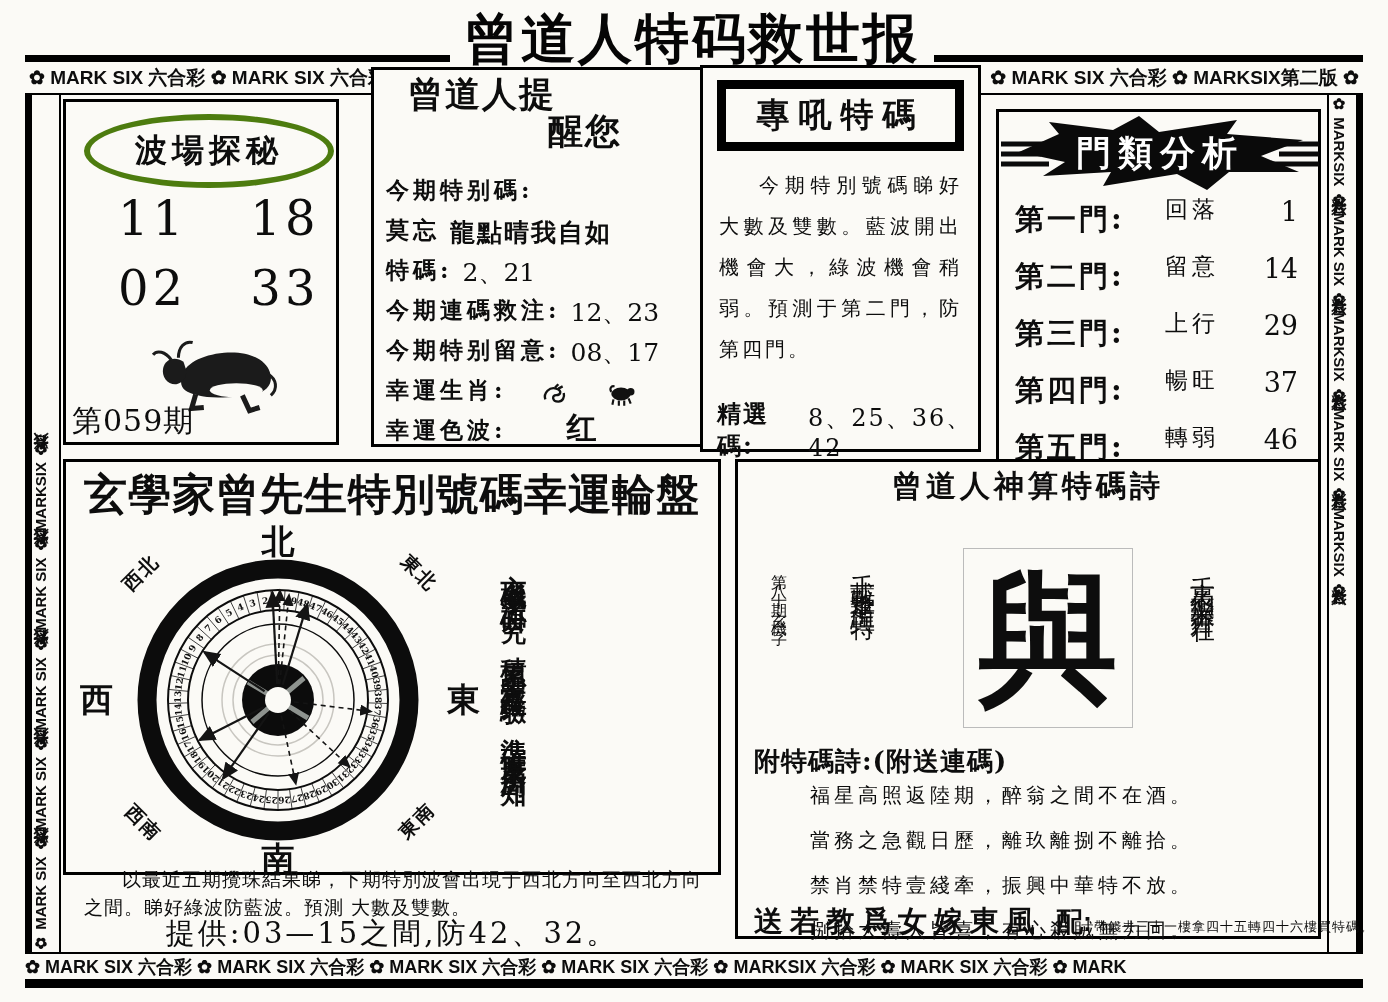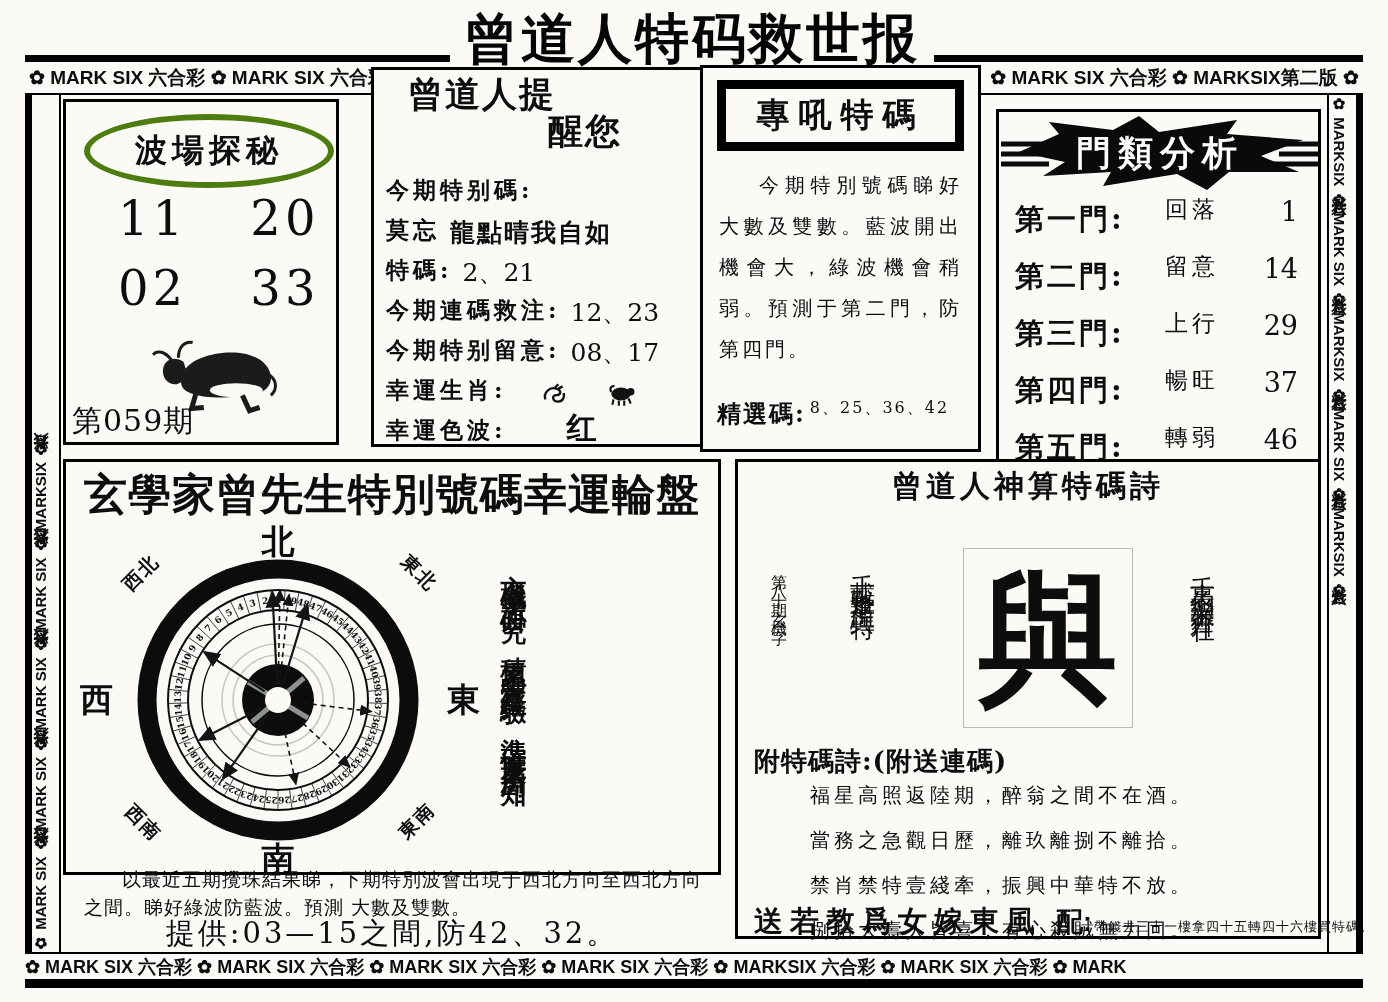--- a/index.html
+++ b/index.html
@@ -59,23 +59,23 @@
   
   .b3{left:637px;top:-34px;width:281px;height:387px;}
   .b3-head{margin:12px 14px 0 14px;border:9px solid #000;text-align:center;
     font-size:33px;font-weight:900;letter-spacing:9px;padding:4px 0;
     font-family:"Liberation Sans",sans-serif;}
   .b3-body{margin:14px 16px 0 16px;font-size:20px;line-height:2.05;letter-spacing:3px;
     text-indent:2em;text-align:justify;}
   .b3-tail{position:absolute;left:14px;top:252px;display:flex;}
   .b3-tail-label{font-size:22px;font-weight:bold;letter-spacing:2px;margin-top:12px;}
   .b3-tail-vals div{font-size:22px;letter-spacing:6px;line-height:1.55;}
-  .b3-sel{position:absolute;left:14px;top:330px;display:flex;align-items:flex-start;}
+  .b3-sel{position:absolute;left:14px;top:330px;display:flex;align-items:flex-end;}
   .b3-sel-label{font-size:24px;font-weight:bold;letter-spacing:2px;}
-  .b3-sel-val{font-size:16px;letter-spacing:2px;margin-left:4px;}
+  .b3-sel-val{font-size:24px;letter-spacing:2px;margin-left:15px;}
 
   
   .b4{left:933px;top:-34px;width:325px;height:387px;margin-top:44px;}
   .b4-rows{position:absolute;left:16px;right:14px;top:88px;}
   .b4-row{height:57px;position:relative;}
   .b4-door{font-size:29px;font-weight:bold;letter-spacing:3px;}
   .b4-trend{position:absolute;left:150px;top:-6px;font-size:23px;letter-spacing:4px;}
   .b4-num{position:absolute;right:6px;top:-4px;font-size:27px;font-family:"DejaVu Serif",serif;}
 
   
@@ -136,21 +136,21 @@
   <div class="f-bottom">
     <span>✿ MARK SIX 六合彩 ✿ MARK SIX 六合彩 ✿ MARK SIX 六合彩 ✿ MARK SIX 六合彩 ✿ MARKSIX 六合彩 ✿ MARK SIX 六合彩 ✿ MARK</span>
   </div>
 
   <div class="main-title">曾道人特码救世报</div>
 
   <div class="content">
 
     <div class="box b1">
       <div class="b1-ellipse">波場探秘</div>
-      <div class="b1-num r1">11 20</div>
+      <div class="b1-num r1">11 18</div>
       <div class="b1-num r2">02 33</div>
       <div class="b1-ox">
         <svg width="132" height="92" viewBox="0 0 130 90">
           <path d="M30 50 C32 36 50 27 72 25 C97 23 113 32 117 44 C121 55 114 63 104 65 C86 69 60 71 46 67 C33 64 28 59 30 50 Z" fill="#1b1b1b"></path>
           <path d="M32 34 C24 28 14 31 12 40 C10 49 17 57 25 56 C31 55 35 49 35 43 Z" fill="#1b1b1b"></path>
           <path d="M20 32 C14 24 6 22 2 27 M27 30 C27 20 33 13 41 15" stroke="#1b1b1b" fill="none" stroke-width="3"></path>
           <ellipse cx="84" cy="62" rx="26" ry="7" fill="#fbfaf6"></ellipse>
           <path d="M44 66 L40 80 L52 79 M90 67 L97 82 L107 79" stroke="#1b1b1b" stroke-width="5" fill="none"></path>
           <path d="M115 46 C124 51 125 61 118 67" stroke="#1b1b1b" stroke-width="3" fill="none"></path>
         </svg>

